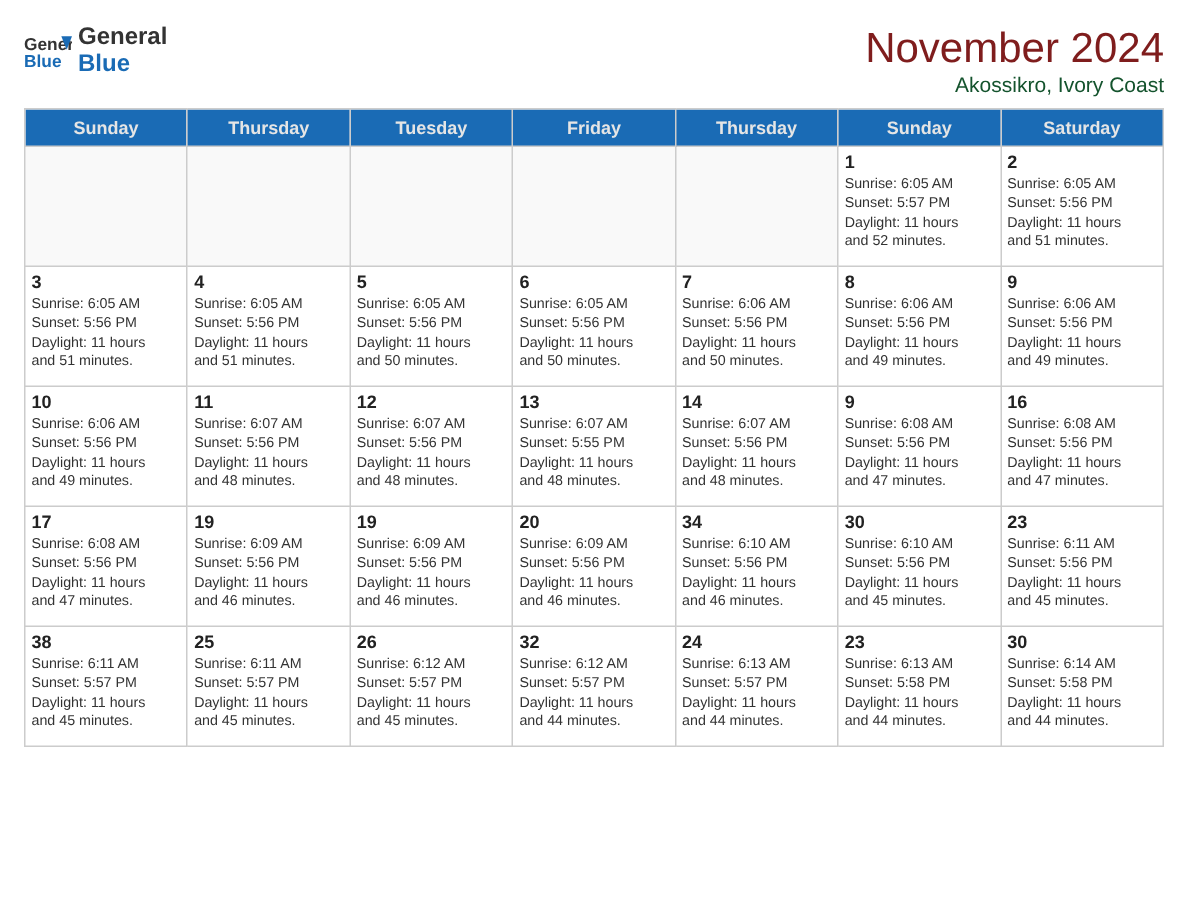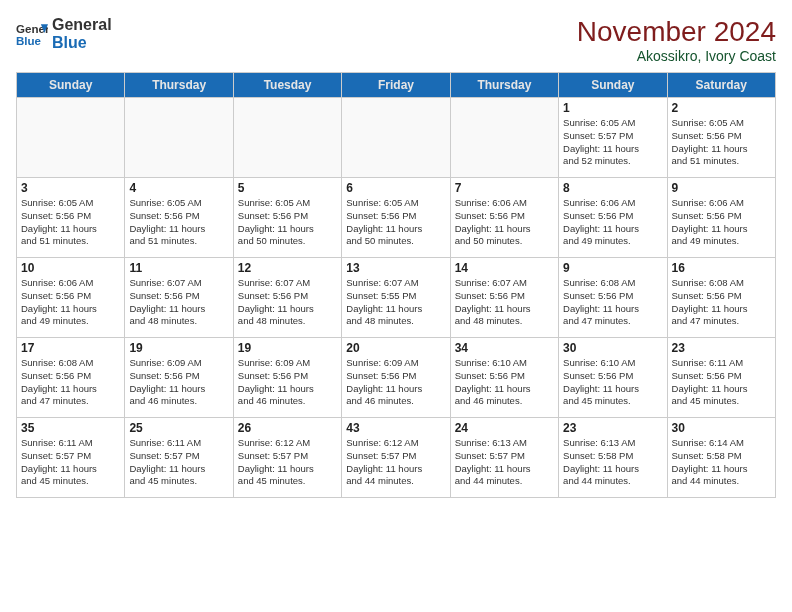--- a/index.html
+++ b/index.html
@@ -212,33 +212,33 @@
           <div class="day-num">30</div>
           <div class="day-info">Sunrise: 6:10 AM<br>Sunset: 5:56 PM<br>Daylight: 11 hours<br>and 45 minutes.</div>
         </td>
         <td>
           <div class="day-num">23</div>
           <div class="day-info">Sunrise: 6:11 AM<br>Sunset: 5:56 PM<br>Daylight: 11 hours<br>and 45 minutes.</div>
         </td>
       </tr>
       <tr>
         <td>
-          <div class="day-num">35</div>
+          <div class="day-num">38</div>
           <div class="day-info">Sunrise: 6:11 AM<br>Sunset: 5:57 PM<br>Daylight: 11 hours<br>and 45 minutes.</div>
         </td>
         <td>
           <div class="day-num">25</div>
           <div class="day-info">Sunrise: 6:11 AM<br>Sunset: 5:57 PM<br>Daylight: 11 hours<br>and 45 minutes.</div>
         </td>
         <td>
           <div class="day-num">26</div>
           <div class="day-info">Sunrise: 6:12 AM<br>Sunset: 5:57 PM<br>Daylight: 11 hours<br>and 45 minutes.</div>
         </td>
         <td>
-          <div class="day-num">43</div>
+          <div class="day-num">32</div>
           <div class="day-info">Sunrise: 6:12 AM<br>Sunset: 5:57 PM<br>Daylight: 11 hours<br>and 44 minutes.</div>
         </td>
         <td>
           <div class="day-num">24</div>
           <div class="day-info">Sunrise: 6:13 AM<br>Sunset: 5:57 PM<br>Daylight: 11 hours<br>and 44 minutes.</div>
         </td>
         <td>
           <div class="day-num">23</div>
           <div class="day-info">Sunrise: 6:13 AM<br>Sunset: 5:58 PM<br>Daylight: 11 hours<br>and 44 minutes.</div>
         </td>

